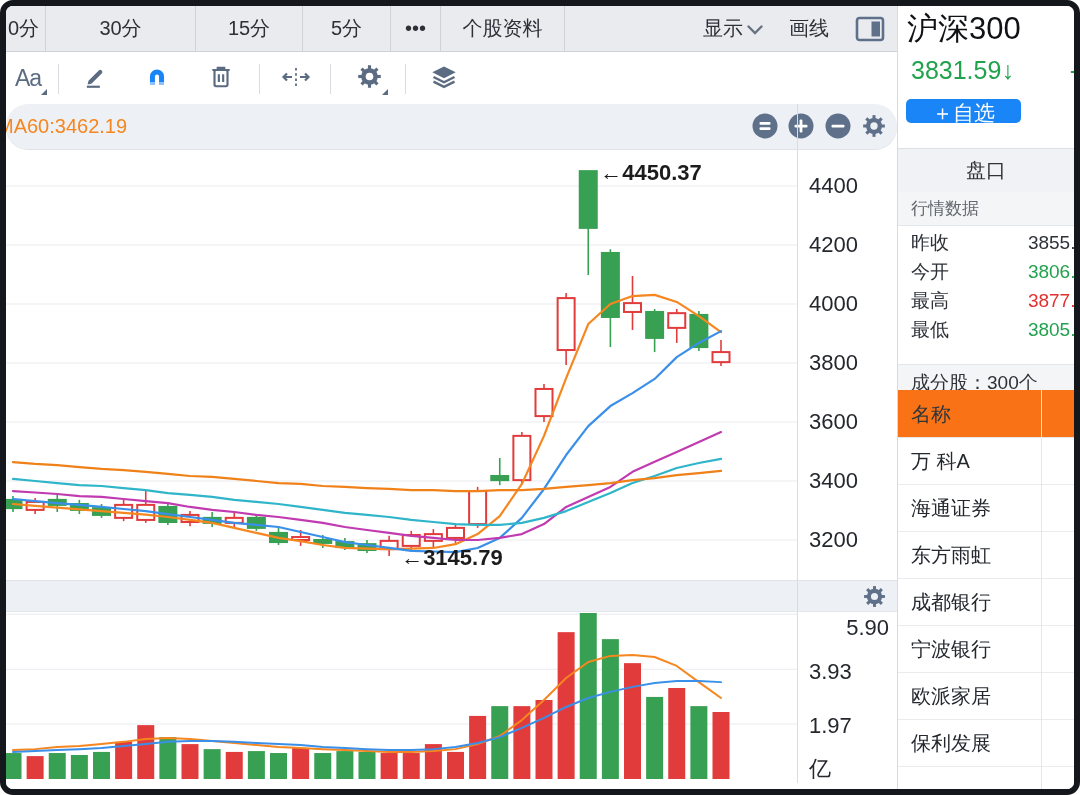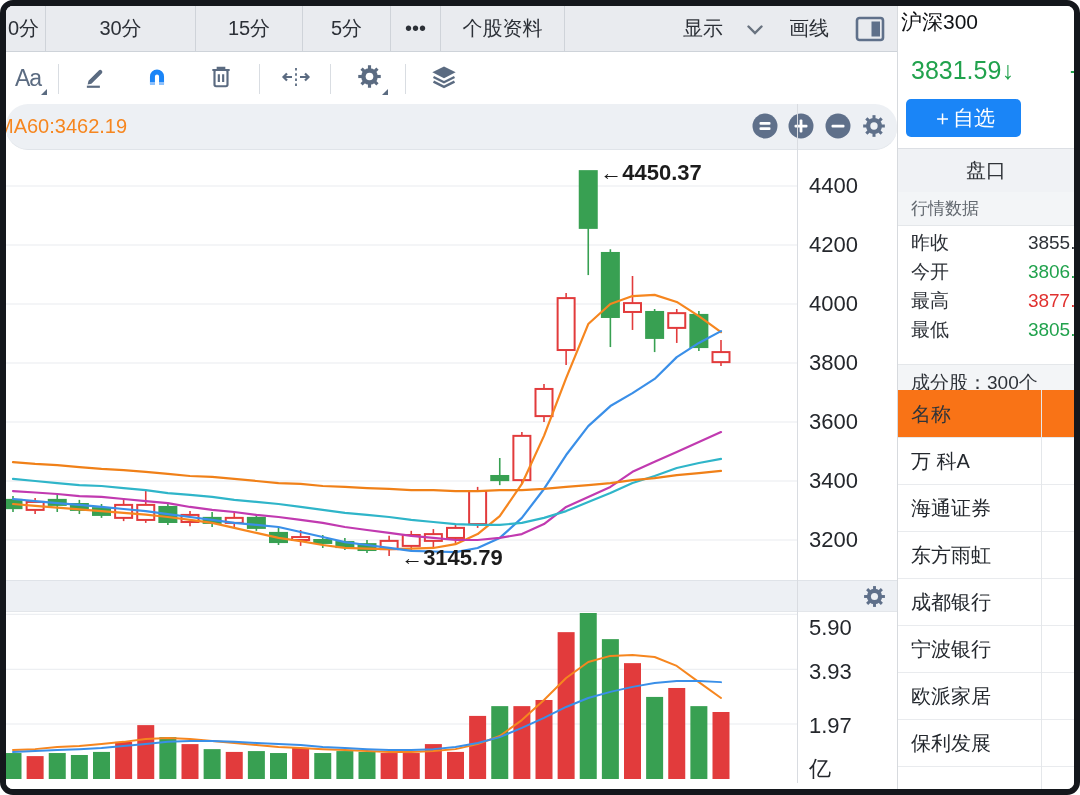--- a/index.html
+++ b/index.html
@@ -6,21 +6,21 @@
   body { background:#ffffff; font-family:"Liberation Sans", sans-serif; width:1080px; height:795px; position:relative; overflow:hidden; }
   .window { position:absolute; left:0; top:0; width:1080px; height:795px; border:6px solid #14171c; border-radius:13px; background:#fff; overflow:hidden; }
   .left-col { position:absolute; left:0; top:0; width:891px; height:783px; overflow:hidden; background:#fff; }
   .right-panel { position:absolute; left:891px; top:0; width:177px; height:783px; overflow:hidden; background:#fff; border-left:1px solid #d7dade; }
 
   
   .topbar { position:absolute; left:0; top:0; width:891px; height:46px; background:#e9ebef; border-bottom:1px solid #ced3d9; display:flex; align-items:stretch; }
   .tab { display:flex; align-items:center; justify-content:center; font-size:20px; color:#2c3037; border-right:1px solid #cfd3d9; cursor:default; overflow:hidden; white-space:nowrap; }
   .tab.first { justify-content:flex-end; padding-right:6px; }
   .topbar-right { margin-left:auto; display:flex; align-items:center; gap:26px; padding-right:12px; font-size:20px; color:#2c3037; }
-  .disp { display:flex; align-items:center; gap:24px; }
+  .disp { display:flex; align-items:center; gap:4px; }
   .panel-icon svg { display:block; }
 
   
   .toolbar { position:absolute; left:0; top:47px; width:891px; height:51px; background:#fff; display:flex; align-items:center; }
   .tb-btn { position:relative; display:flex; align-items:center; justify-content:center; width:40px; height:36px; }
   .tb-sep { width:1px; height:30px; background:#d9dde2; }
   .aa-label { font-size:23px; color:#5b6b81; font-weight:normal; letter-spacing:-1px; }
   .dd-corner { position:absolute; right:1px; bottom:2px; width:0; height:0; border-bottom:6px solid #5b6b81; border-left:6px solid transparent; }
 
   
@@ -30,24 +30,24 @@
 
   
   .vol-header { position:absolute; left:0; top:574px; width:891px; height:32px; background:#edf0f4; border-top:1px solid #dfe3e8; border-bottom:1px solid #e3e6ea; }
 
   #main-svg { position:absolute; left:0; top:144px; }
   #vol-svg  { position:absolute; left:0; top:606px; }
   .plot-divider { position:absolute; left:791px; top:98px; width:1px; height:679px; background:#d9dce1; }
   .axis-label { position:absolute; left:803px; width:80px; font-size:22px; color:#24272c; }
 
   
-  .idx-title { position:absolute; left:3px; top:2px; font-size:21px; color:#101215; font-weight:500; white-space:nowrap; }
+  .idx-title { position:absolute; left:9px; top:2px; font-size:31px; color:#101215; font-weight:500; white-space:nowrap; }
   .idx-price { position:absolute; left:13px; top:50px; font-size:25px; color:#21a24d; white-space:nowrap; }
   .idx-chg { position:absolute; right:-4px; top:50px; font-size:25px; color:#21a24d; }
-  .watch-btn { position:absolute; left:8px; top:93px; width:115px; height:38px; background:#1a85f7; border:none; border-radius:5px; color:#fff; font-size:21px; font-family:inherit; cursor:pointer; }
+  .watch-btn { position:absolute; left:8px; top:93px; width:115px; height:24px; background:#1a85f7; border:none; border-radius:5px; color:#fff; font-size:21px; font-family:inherit; cursor:pointer; }
   .pankou { position:absolute; left:0; top:142px; width:100%; height:60px; background:#f0f2f5; border-top:1px solid #dcdfe4; border-bottom:1px solid #dcdfe4; text-align:center; line-height:43px; font-size:20px; color:#2f3338; font-weight:500; }
   .hq-header { position:absolute; left:0; top:186px; width:100%; height:34px; background:#f3f5f7; border-bottom:1px solid #e4e7ea; font-size:17px; color:#62686f; line-height:34px; padding-left:13px; }
   .quotes { position:absolute; left:0; top:222px; width:100%; }
   .q-row { position:relative; height:29px; line-height:29px; font-size:19px; }
   .q-label { position:absolute; left:13px; color:#2e3238; }
   .q-value { position:absolute; right:-12px; white-space:nowrap; }
   .q-neutral { color:#2e3238; } .q-up { color:#e0312f; } .q-down { color:#21a24d; }
   .constituents { position:absolute; left:0; top:358px; width:100%; height:36px; background:#f3f5f7; border-top:1px solid #e4e7ea; border-bottom:1px solid #e4e7ea; font-size:19px; color:#2e3238; line-height:35px; padding-left:13px; }
   .names-header { position:absolute; left:0; top:384px; width:100%; height:48px; background:#f97316; border-bottom:1px solid #e4e7ea; font-size:20px; color:#2f343a; line-height:48px; padding-left:13px; }
   .stock-list { position:absolute; left:0; top:432px; width:100%; }
@@ -340,21 +340,21 @@
     <div id="price-axis">
         <div class="axis-label" style="top: 167px;">4400</div>
         <div class="axis-label" style="top: 226px;">4200</div>
         <div class="axis-label" style="top: 285px;">4000</div>
         <div class="axis-label" style="top: 344px;">3800</div>
         <div class="axis-label" style="top: 403px;">3600</div>
         <div class="axis-label" style="top: 462px;">3400</div>
         <div class="axis-label" style="top: 521px;">3200</div>
       </div>
     <div id="vol-axis">
-        <div class="axis-label" style="top: 609px;">5.90</div>
+        <div class="axis-label" style="top: 609px; text-align: right;">5.90</div>
         <div class="axis-label" style="top: 653px;">3.93</div>
         <div class="axis-label" style="top: 707px;">1.97</div>
         <div class="axis-label" style="top: 748px;">亿</div>
       </div>
   </div>
 
   <div class="right-panel">
     <div class="idx-title">沪深300</div>
     <div class="idx-price"><span>3831.59</span><span>↓</span></div>
     <div class="idx-chg">-</div>

